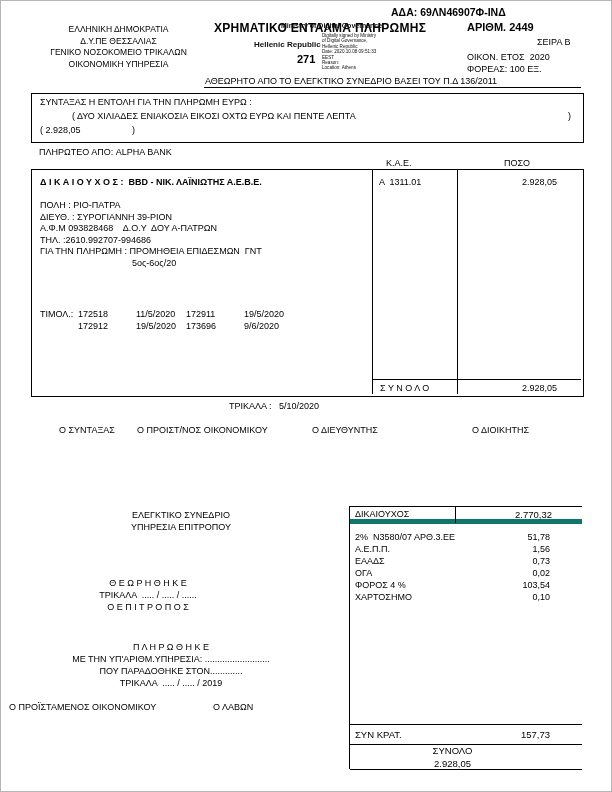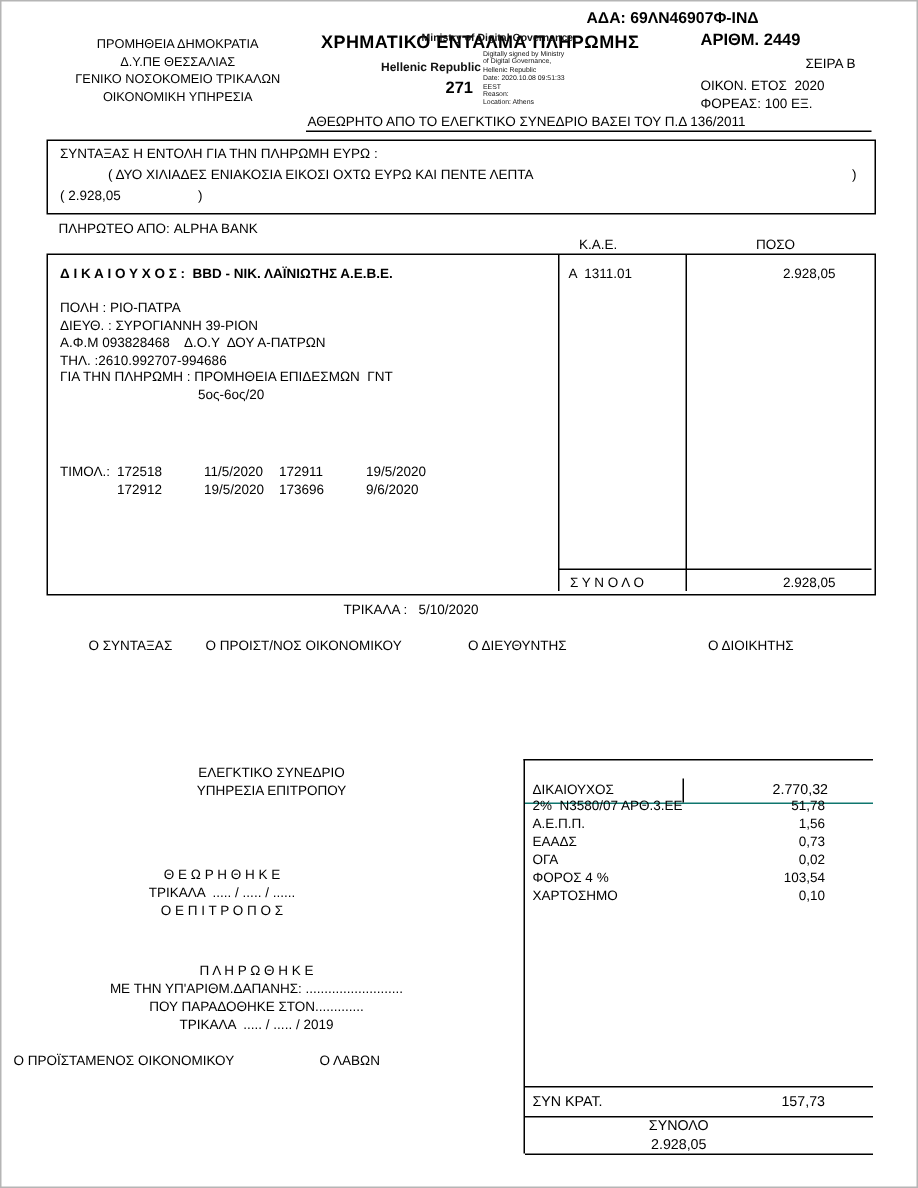--- a/index.html
+++ b/index.html
@@ -54,38 +54,38 @@
   .place-date{left:228px;top:400px;}
   .sig{top:424px;margin-left:28px;}
 
   .auditA{left:100px;top:508px;width:160px;text-align:center;line-height:12px;}
   .auditB{left:72px;top:544px;width:150px;text-align:center;line-height:12px;margin-top:32px;}
   .auditC{left:42px;top:640px;width:256px;text-align:center;line-height:12px;}
   .fin-head{left:8px;top:701px;}
   .recipient{left:212px;top:701px;}
 
   .deductions{left:348px;top:505px;width:233px;height:263px;border-left:1px solid #000;border-top:1px solid #000;box-sizing:border-box;}
-  .ded-row1{position:absolute;left:0;top:12px;width:100%;height:17px;border-bottom:1px solid #0f766e;box-sizing:border-box;}
+  .ded-row1{position:absolute;left:0;top:0;width:100%;height:17px;border-bottom:5px solid #0f766e;box-sizing:border-box;}
   .ded-row1 .lbl{position:absolute;left:5px;top:2px;}
   .ded-row1 .div{position:absolute;left:105px;top:0;width:1px;height:16px;background:#000;}
   .ded-row1 .val{position:absolute;right:30px;top:2px;font-size:9.5px;}
   .ded-items{position:absolute;left:0;top:24px;width:100%;}
   .ded-item{display:flex;justify-content:space-between;padding:0 32px 0 5px;line-height:12px;}
   .ded-sum{position:absolute;left:0;top:217px;width:100%;height:21px;border-top:1px solid #000;border-bottom:1px solid #000;box-sizing:border-box;display:flex;justify-content:space-between;align-items:center;padding:0 32px 0 5px;font-size:9.5px;}
   .ded-total{position:absolute;left:0;top:238px;width:100%;height:25px;border-bottom:1px solid #000;box-sizing:border-box;display:flex;justify-content:space-between;align-items:center;padding:0 32px 0 5px;font-size:9.5px;flex-direction:column;}
 </style>
 </head>
 <body>
 
 <div class="page">
 
   <div class="abs t ada">ΑΔΑ: 69ΛΝ46907Φ-ΙΝΔ</div>
 
   <div class="abs agency">
-    <div class="t">ΠΡΟΜΗΘΕΙΑ ΔΗΜΟΚΡΑΤΙΑ</div>
+    <div class="t">ΕΛΛΗΝΙΚΗ ΔΗΜΟΚΡΑΤΙΑ</div>
     <div class="t">Δ.Υ.ΠΕ ΘΕΣΣΑΛΙΑΣ</div>
     <div class="t">ΓΕΝΙΚΟ ΝΟΣΟΚΟΜΕΙΟ ΤΡΙΚΑΛΩΝ</div>
     <div class="t">ΟΙΚΟΝΟΜΙΚΗ ΥΠΗΡΕΣΙΑ</div>
   </div>
 
   <div class="abs t doc-title">ΧΡΗΜΑΤΙΚΟ ΕΝΤΑΛΜΑ ΠΛΗΡΩΜΗΣ</div>
   <div class="abs t stamp-signer1">Ministry of Digital Governance,</div>
   <div class="abs t stamp-signer2">Hellenic Republic</div>
   <div class="abs stamp-details">
     <div class="t">Digitally signed by Ministry</div>
@@ -166,21 +166,21 @@
     <div class="t">ΕΛΕΓΚΤΙΚΟ ΣΥΝΕΔΡΙΟ</div>
     <div class="t">ΥΠΗΡΕΣΙΑ ΕΠΙΤΡΟΠΟΥ</div>
   </div>
   <div class="abs auditB">
     <div class="t">Θ Ε Ω Ρ Η Θ Η Κ Ε</div>
     <div class="t">ΤΡΙΚΑΛΑ  ..... / ..... / ......</div>
     <div class="t">Ο Ε Π Ι Τ Ρ Ο Π Ο Σ</div>
   </div>
   <div class="abs auditC">
     <div class="t">Π Λ Η Ρ Ω Θ Η Κ Ε</div>
-    <div class="t">ΜΕ ΤΗΝ ΥΠ'ΑΡΙΘΜ.ΔΑΠΑΝΗΣ: ..........................</div>
+    <div class="t">ΜΕ ΤΗΝ ΥΠ'ΑΡΙΘΜ.ΥΠΗΡΕΣΙΑ: ..........................</div>
     <div class="t">ΠΟΥ ΠΑΡΑΔΟΘΗΚΕ ΣΤΟΝ.............</div>
     <div class="t">ΤΡΙΚΑΛΑ  ..... / ..... / 2019</div>
   </div>
   <div class="abs t fin-head">Ο ΠΡΟΪΣΤΑΜΕΝΟΣ ΟΙΚΟΝΟΜΙΚΟΥ</div>
   <div class="abs t recipient">Ο ΛΑΒΩΝ</div>
 
   <div class="abs deductions">
     <div class="ded-row1">
       <span class="t lbl">ΔΙΚΑΙΟΥΧΟΣ</span>
       <span class="div"></span>

